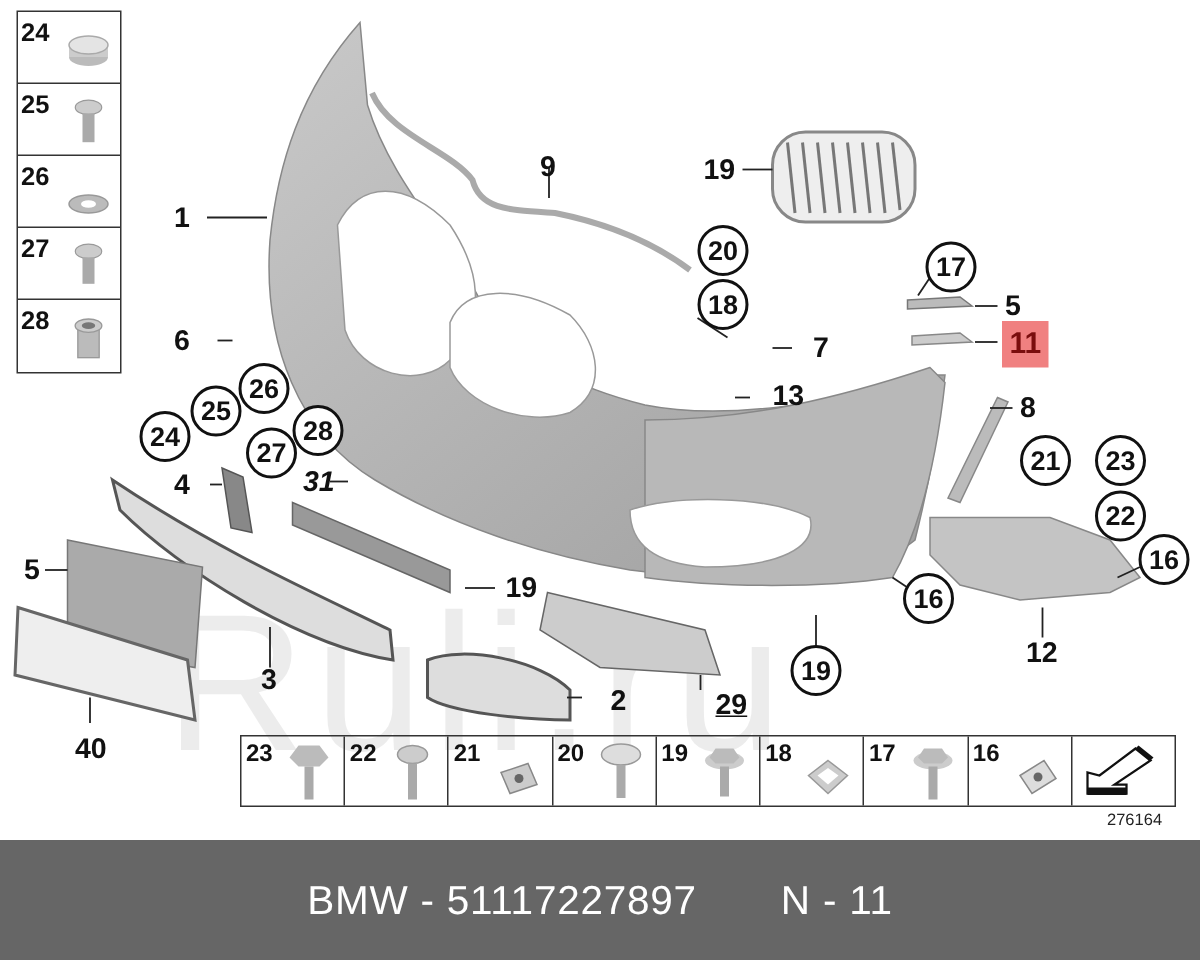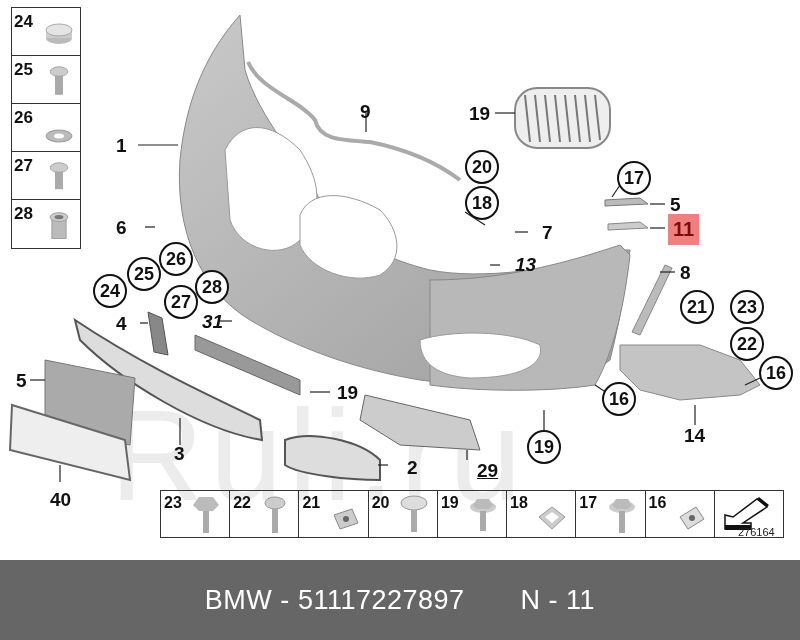--- a/index.html
+++ b/index.html
@@ -11,21 +11,21 @@
   .side-legend { position: absolute; left: 11px; top: 7px; width: 70px; border: 1px solid #333; box-sizing: border-box; }
   .side-cell { height: 48px; border-bottom: 1px solid #333; position: relative; box-sizing: border-box; }
   .side-cell:last-child { border-bottom: none; }
   .side-cell .num { position: absolute; left: 2px; top: 4px; font-weight: bold; font-size: 17px; color: #111; }
   .side-cell .part { position: absolute; right: 6px; top: 10px; width: 30px; height: 32px; }
   .bottom-legend { position: absolute; left: 160px; top: 490px; width: 624px; height: 48px; border: 1px solid #333; display: flex; box-sizing: border-box; }
   .bottom-cell { flex: 1; border-right: 1px solid #333; position: relative; }
   .bottom-cell:last-child { border-right: none; }
   .bottom-cell .num { position: absolute; left: 3px; top: 3px; font-weight: bold; font-size: 16px; color: #111; }
   .bottom-cell .part { position: absolute; right: 8px; top: 4px; width: 30px; height: 40px; }
-  .ref-no { position: absolute; left: 738px; top: 526px; font-size: 11px; color: #222; text-align: center; }
+  .ref-no { position: absolute; left: 738px; top: 541px; font-size: 11px; color: #222; text-align: center; }
   .footer { position: absolute; left: 0; top: 560px; width: 800px; height: 80px; background: #666666; display: flex; align-items: center; justify-content: center; }
   .footer-text { color: #ffffff; font-size: 27px; font-family: "Liberation Sans", sans-serif; letter-spacing: 0.5px; }
   .footer-gap { display: inline-block; width: 40px; }
   .watermark { position: absolute; left: 110px; top: 380px; font-size: 130px; color: rgba(200,200,200,0.35); font-weight: normal; pointer-events: none; letter-spacing: 6px; }
 </style>
 </head>
 <body>
 
 <div id="diagram">
 
@@ -115,22 +115,22 @@
   <div class="callout" style="left:174px;top:444px;">3</div>
   <div class="callout" style="left:116px;top:314px;">4</div>
   <div class="callout" style="left:16px;top:371px;">5</div>
   <div class="callout" style="left:116px;top:218px;">6</div>
   <div class="callout" style="left:542px;top:223px;">7</div>
   <div class="callout" style="left:680px;top:263px;">8</div>
   <div class="callout" style="left:360px;top:102px;">9</div>
   <div class="callout" style="left:670px;top:195px;">5</div>
   <div class="highlight" style="left:668px;top:214px;width:31px;height:31px;">11</div>
   <div class="callout" style="left:469px;top:104px;">19</div>
-  <div class="callout" style="left:515px;top:255px;font-style:italic;">13</div>
-  <div class="callout" style="left:684px;top:426px;">14</div>
+  <div class="callout" style="left:515px;top:255px;">13</div>
+  <div class="callout" style="left:684px;top:426px;">12</div>
   <div class="callout" style="left:337px;top:383px;">19</div>
   <div class="callout" style="left:477px;top:461px;text-decoration:underline;">29</div>
   <div class="callout" style="left:50px;top:490px;">40</div>
   <div class="callout" style="left:202px;top:312px;font-style:italic;">31</div>
 
   <div class="circle" style="left:602px;top:382px;">16</div>
   <div class="circle" style="left:759px;top:356px;">16</div>
   <div class="circle" style="left:617px;top:161px;">17</div>
   <div class="circle" style="left:465px;top:186px;">18</div>
   <div class="circle" style="left:527px;top:430px;">19</div>

